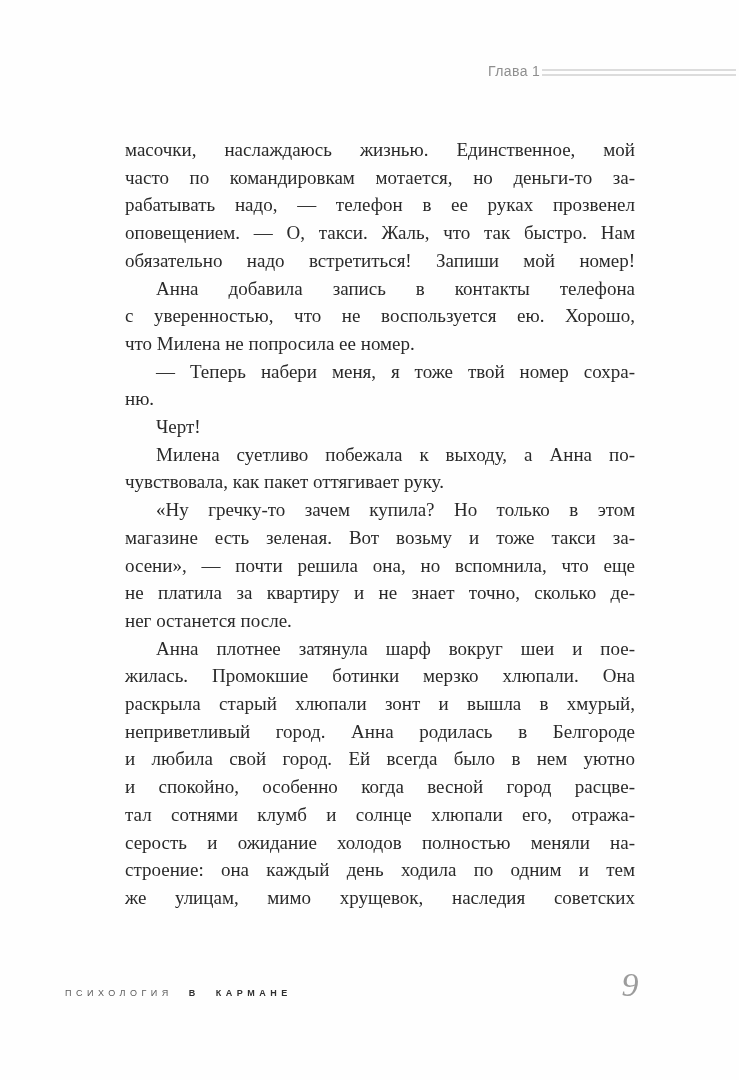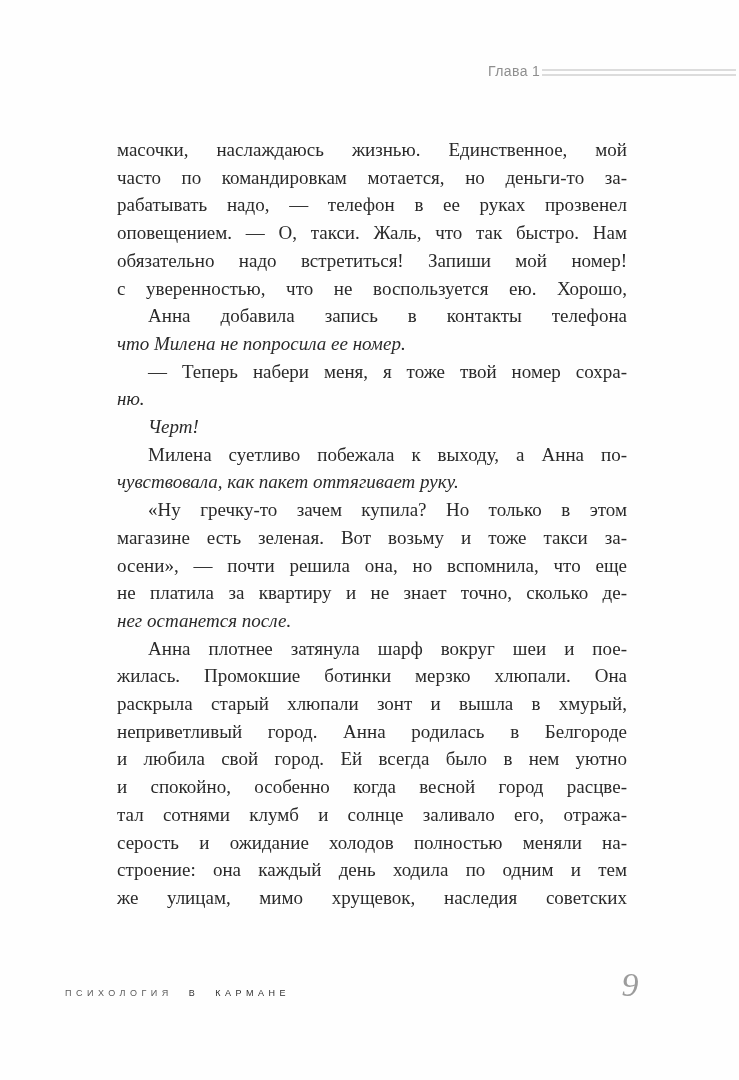--- a/index.html
+++ b/index.html
@@ -32,51 +32,50 @@
   }
   .head-rule {
     height: 2px;
     background: #dcdcdc;
     margin-bottom: 3px;
   }
 
   
   .text-block {
     position: absolute;
-    left: 117px; top: 136px;
+    left: 125px; top: 136px;
     width: 510px;
     font-size: 19px;
     line-height: 27.7px;
     color: #2a2a2a;
   }
   .line {
     text-align: justify;
     text-align-last: justify;
     white-space: nowrap; 
   }
   .line.natural {
     text-align: left;
     text-align-last: left;
-    font-style: italic;
   }
   .line.indent { text-indent: 31px; }
 
   
   .footer-brand {
     position: absolute;
     left: 65px; top: 988px;
     font-family: "Liberation Sans", sans-serif;
     font-size: 9px;
     letter-spacing: 4.5px;
     word-spacing: 9px;
     color: #5a5a5a;
     white-space: nowrap;
   }
   .footer-brand .brand-bold {
-    font-weight: 400;
+    font-weight: 700;
     color: #2f2f2f;
   }
   .page-number {
     position: absolute;
     left: 598px; top: 966px;
     width: 64px;
     text-align: center;
     font-family: "Liberation Serif", serif;
     font-style: italic;
     font-size: 34px;
@@ -94,40 +93,40 @@
     <div class="head-rule"></div>
     <div class="head-rule"></div>
   </div>
 
   <div class="text-block">
       <div class="line">масочки, наслаждаюсь жизнью. Единственное, мой</div>
       <div class="line">часто по командировкам мотается, но деньги-то за-</div>
       <div class="line">рабатывать надо, — телефон в ее руках прозвенел</div>
       <div class="line">оповещением. — О, такси. Жаль, что так быстро. Нам</div>
       <div class="line">обязательно надо встретиться! Запиши мой номер!</div>
+      <div class="line indent">Анна добавила запись в контакты телефона</div>
       <div class="line">с уверенностью, что не воспользуется ею. Хорошо,</div>
-      <div class="line indent">Анна добавила запись в контакты телефона</div>
       <div class="line natural">что Милена не попросила ее номер.</div>
       <div class="line indent">— Теперь набери меня, я тоже твой номер сохра-</div>
       <div class="line natural">ню.</div>
       <div class="line indent natural">Черт!</div>
       <div class="line indent">Милена суетливо побежала к выходу, а Анна по-</div>
       <div class="line natural">чувствовала, как пакет оттягивает руку.</div>
       <div class="line indent">«Ну гречку-то зачем купила? Но только в этом</div>
       <div class="line">магазине есть зеленая. Вот возьму и тоже такси за-</div>
       <div class="line">осени», — почти решила она, но вспомнила, что еще</div>
       <div class="line">не платила за квартиру и не знает точно, сколько де-</div>
       <div class="line natural">нег останется после.</div>
       <div class="line indent">Анна плотнее затянула шарф вокруг шеи и пое-</div>
       <div class="line">жилась. Промокшие ботинки мерзко хлюпали. Она</div>
       <div class="line">раскрыла старый хлюпали зонт и вышла в хмурый,</div>
       <div class="line">неприветливый город. Анна родилась в Белгороде</div>
       <div class="line">и любила свой город. Ей всегда было в нем уютно</div>
       <div class="line">и спокойно, особенно когда весной город расцве-</div>
-      <div class="line">тал сотнями клумб и солнце заливало его, отража-</div>
+      <div class="line">тал сотнями клумб и солнце хлюпали его, отража-</div>
       <div class="line">серость и ожидание холодов полностью меняли на-</div>
       <div class="line">строение: она каждый день ходила по одним и тем</div>
       <div class="line">же улицам, мимо хрущевок, наследия советских</div>
     </div>
 
   <div class="footer-brand">
     <span class="brand-normal">ПСИХОЛОГИЯ</span>
     <span class="brand-bold">В КАРМАНЕ</span>
   </div>
   <div class="page-number">9</div>

